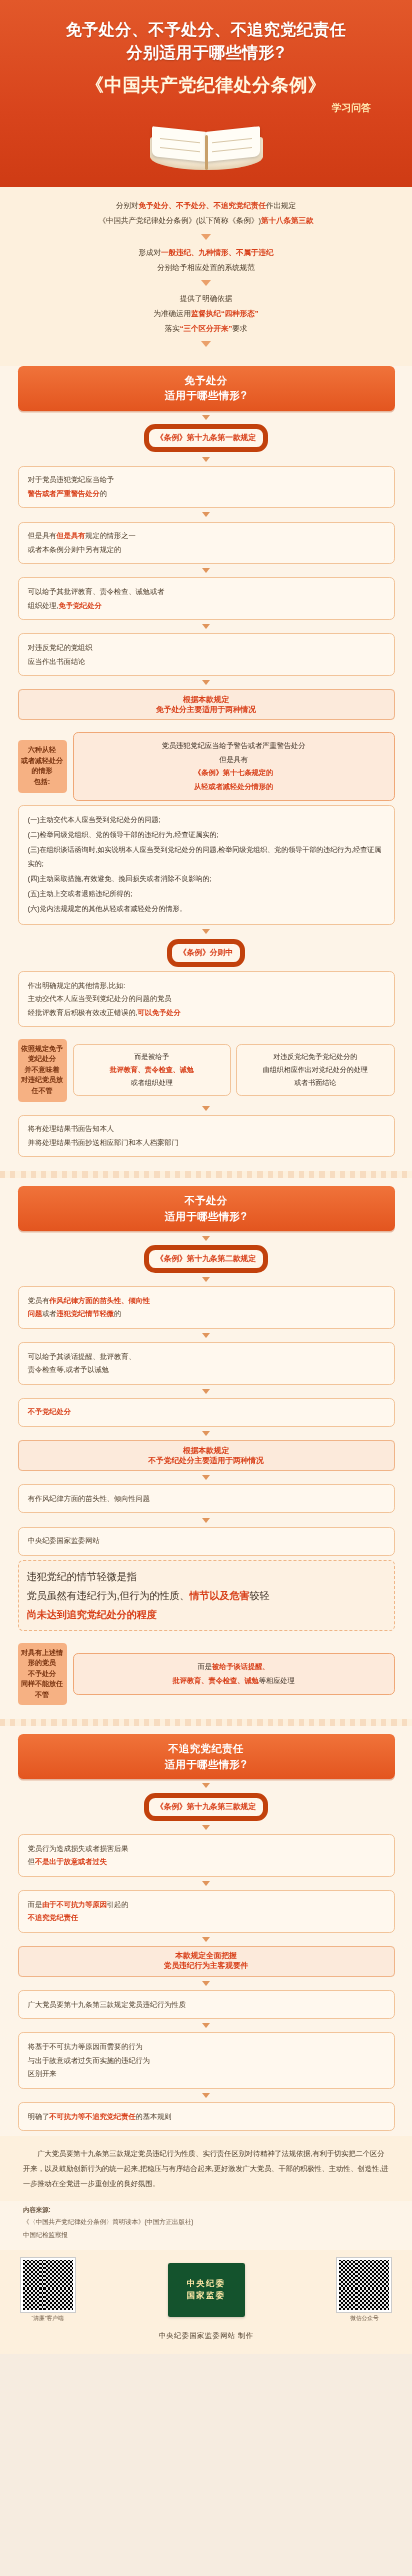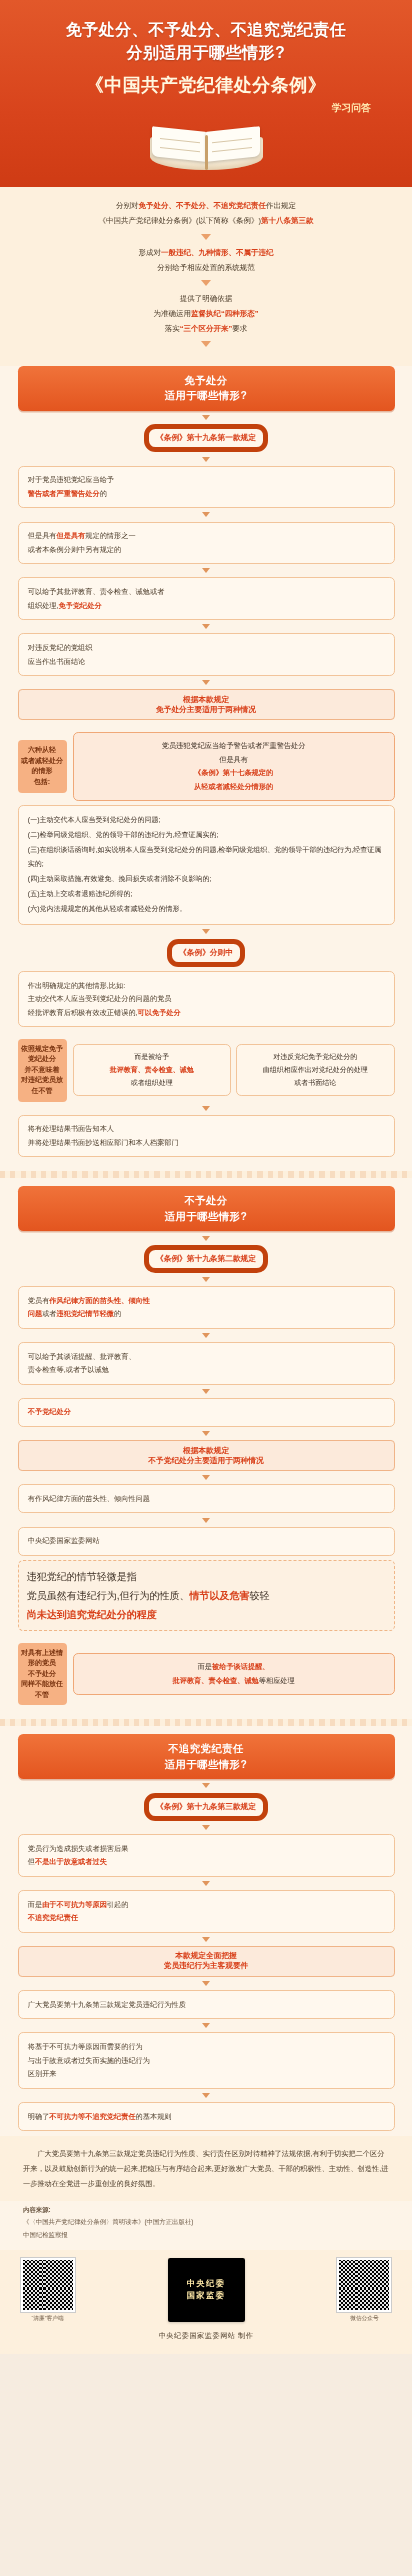--- a/index.html
+++ b/index.html
@@ -249,22 +249,22 @@
     width: 54px; height: 54px;
     background:
       repeating-linear-gradient(0deg,#1b1b1b 0 2.1px,#fff 2.1px 4.1px),
       repeating-linear-gradient(90deg,#1b1b1b 0 2.1px,#fff 2.1px 4.1px);
     background-blend-mode: difference;
     border: 2.1px solid #fff;
     outline: 0.5px solid #ccc;
   }
   .qr .cap { font-size: 5.7px; color: #6b5743; margin-top: 2.6px; }
   .emblem {
-    width: 77px; height: 64px;
-    background: #000000;
+    width: 77px; height: 54px;
+    background: #14532d;
     border-radius: 2.1px;
     color: #ffe9a8;
     font-size: 8.2px;
     font-weight: bold;
     line-height: 1.5;
     display: flex; flex-direction: column;
     align-items: center; justify-content: center;
     letter-spacing: 1.5px;
     box-shadow: 0 1px 2.6px rgba(0,0,0,.2);
   }

